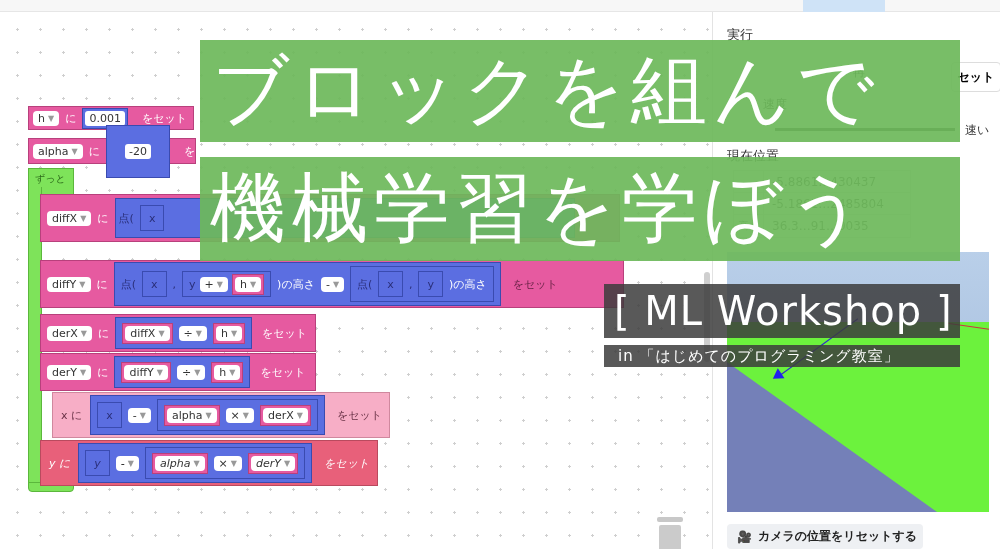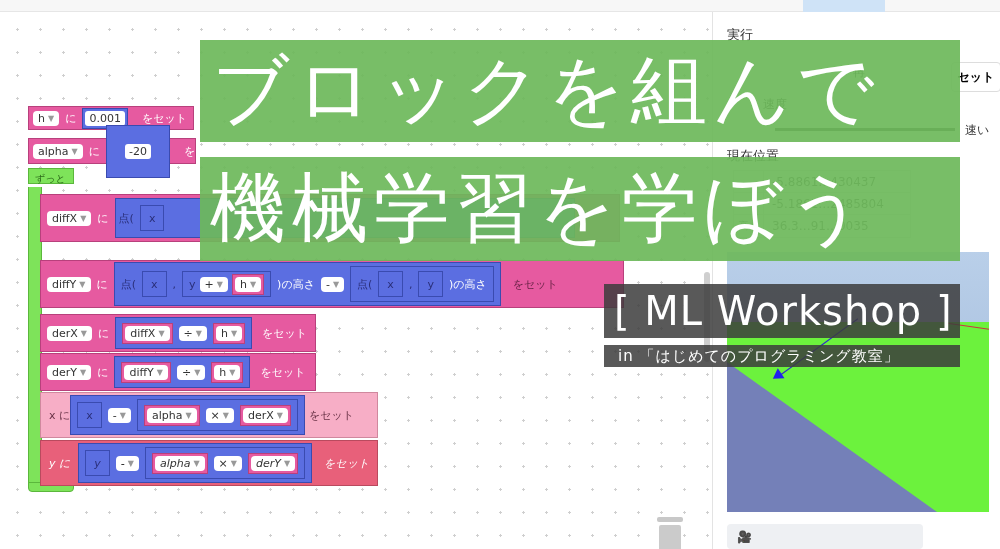--- a/index.html
+++ b/index.html
@@ -90,21 +90,21 @@
         <span>alpha</span>
         <span class="dd">▼</span>
       </span>
     <span class="lbl">に</span>
     <span class="slot slot-blue" style="padding:18px;">
         <span class="num">-20</span>
       </span>
     <span class="lbl" style="margin-left:8px;">をセット</span>
   </div>
 
-  <div class="green" style="position:absolute;left:28px;top:156px;width:46px;height:16px;">
+  <div class="green" style="position:absolute;left:28px;top:156px;width:46px;height:27px;">
     <span class="lbl" style="color:#2c6a1a;font-size:10px;position:absolute;left:6px;top:3px;">ずっと</span>
   </div>
   <div class="green" style="position:absolute;left:28px;top:175px;width:14px;height:300px;border-top:none;"></div>
   <div class="green" style="position:absolute;left:28px;top:470px;width:46px;height:10px;border-radius:0 0 4px 4px;"></div>
 
   <div class="blk pink" style="left:40px;top:182px;width:580px;height:48px;padding-left:6px;gap:6px;">
     <span class="pill">
         <span>diffX</span>
         <span class="dd">▼</span>
       </span>
@@ -199,21 +199,21 @@
           <span class="dd">▼</span>
         </span>
       <span class="slot-varpink"><span class="pill">
             <span>h</span>
             <span class="dd">▼</span>
           </span></span>
     </span>
     <span class="lbl" style="margin-left:4px;">をセット</span>
   </div>
 
-  <div class="blk pink-light" style="left:40px;top:380px;width:338px;height:46px;padding-left:8px;">
+  <div class="blk pink-light" style="left:52px;top:380px;width:338px;height:46px;padding-left:8px;gap:8px;">
     <span class="lbl" style="color:#6a3347;">x に</span>
     <span class="slot slot-blue" style="height:40px;gap:6px;padding:3px 6px;">
       <span class="slot slot-blue" style="height:26px;padding:2px 8px;">
           <span class="ink">x</span>
         </span>
       <span class="pill">
           <span>-</span>
           <span class="dd">▼</span>
         </span>
       <span class="slot slot-blue" style="height:32px;gap:6px;padding:2px 6px;">
@@ -293,19 +293,20 @@
   </div>
   <div class="scene">
     <div class="grass"></div>
     <div class="ground"></div>
     <div class="red-line"></div>
     <div class="arrow-line"></div>
     <div class="arrow-head"></div>
   </div>
   <div class="cam-btn">
     <span class="ico">🎥</span>
+    <span>カメラの位置をリセットする</span>
   </div>
 </div>
 
 <div class="title-band title1">ブロックを組んで</div>
 <div class="title-band title2">機械学習を学ぼう</div>
 <div class="ws-band">[ ML Workshop ]</div>
 <div class="sub-band">in 「はじめてのプログラミング教室」</div>
 
 </body></html>

